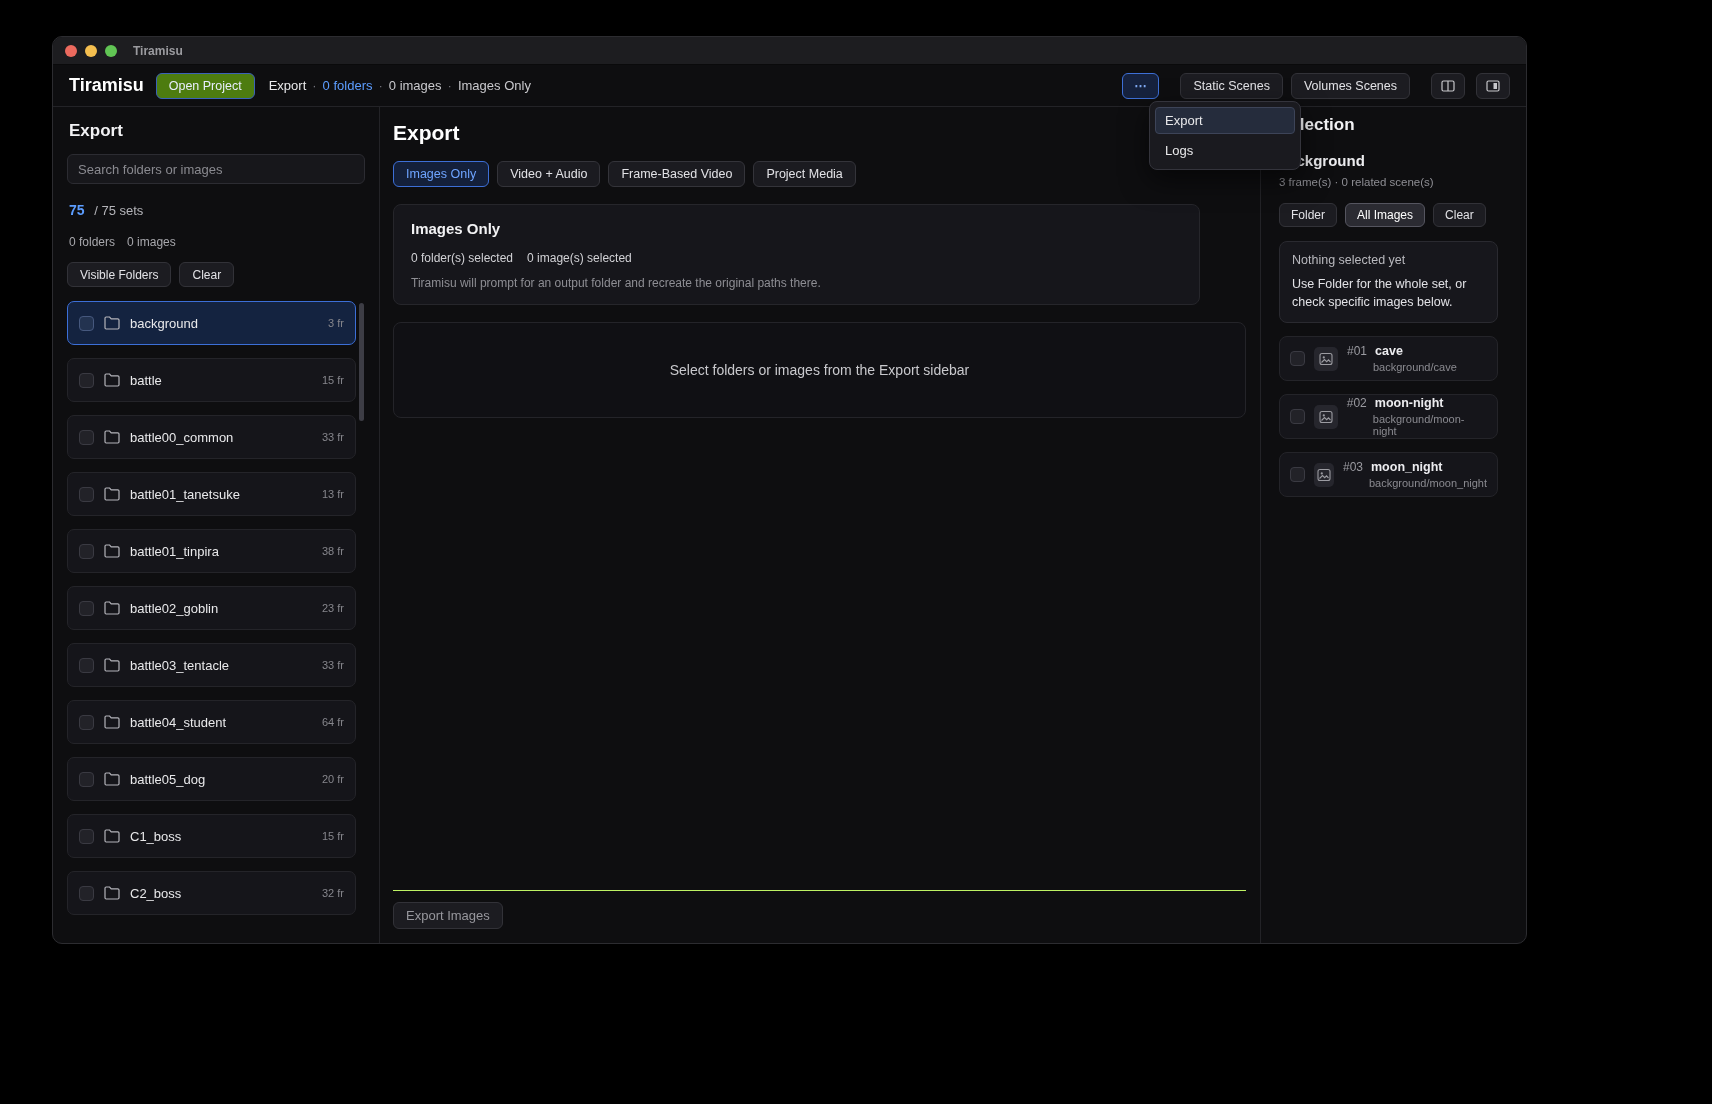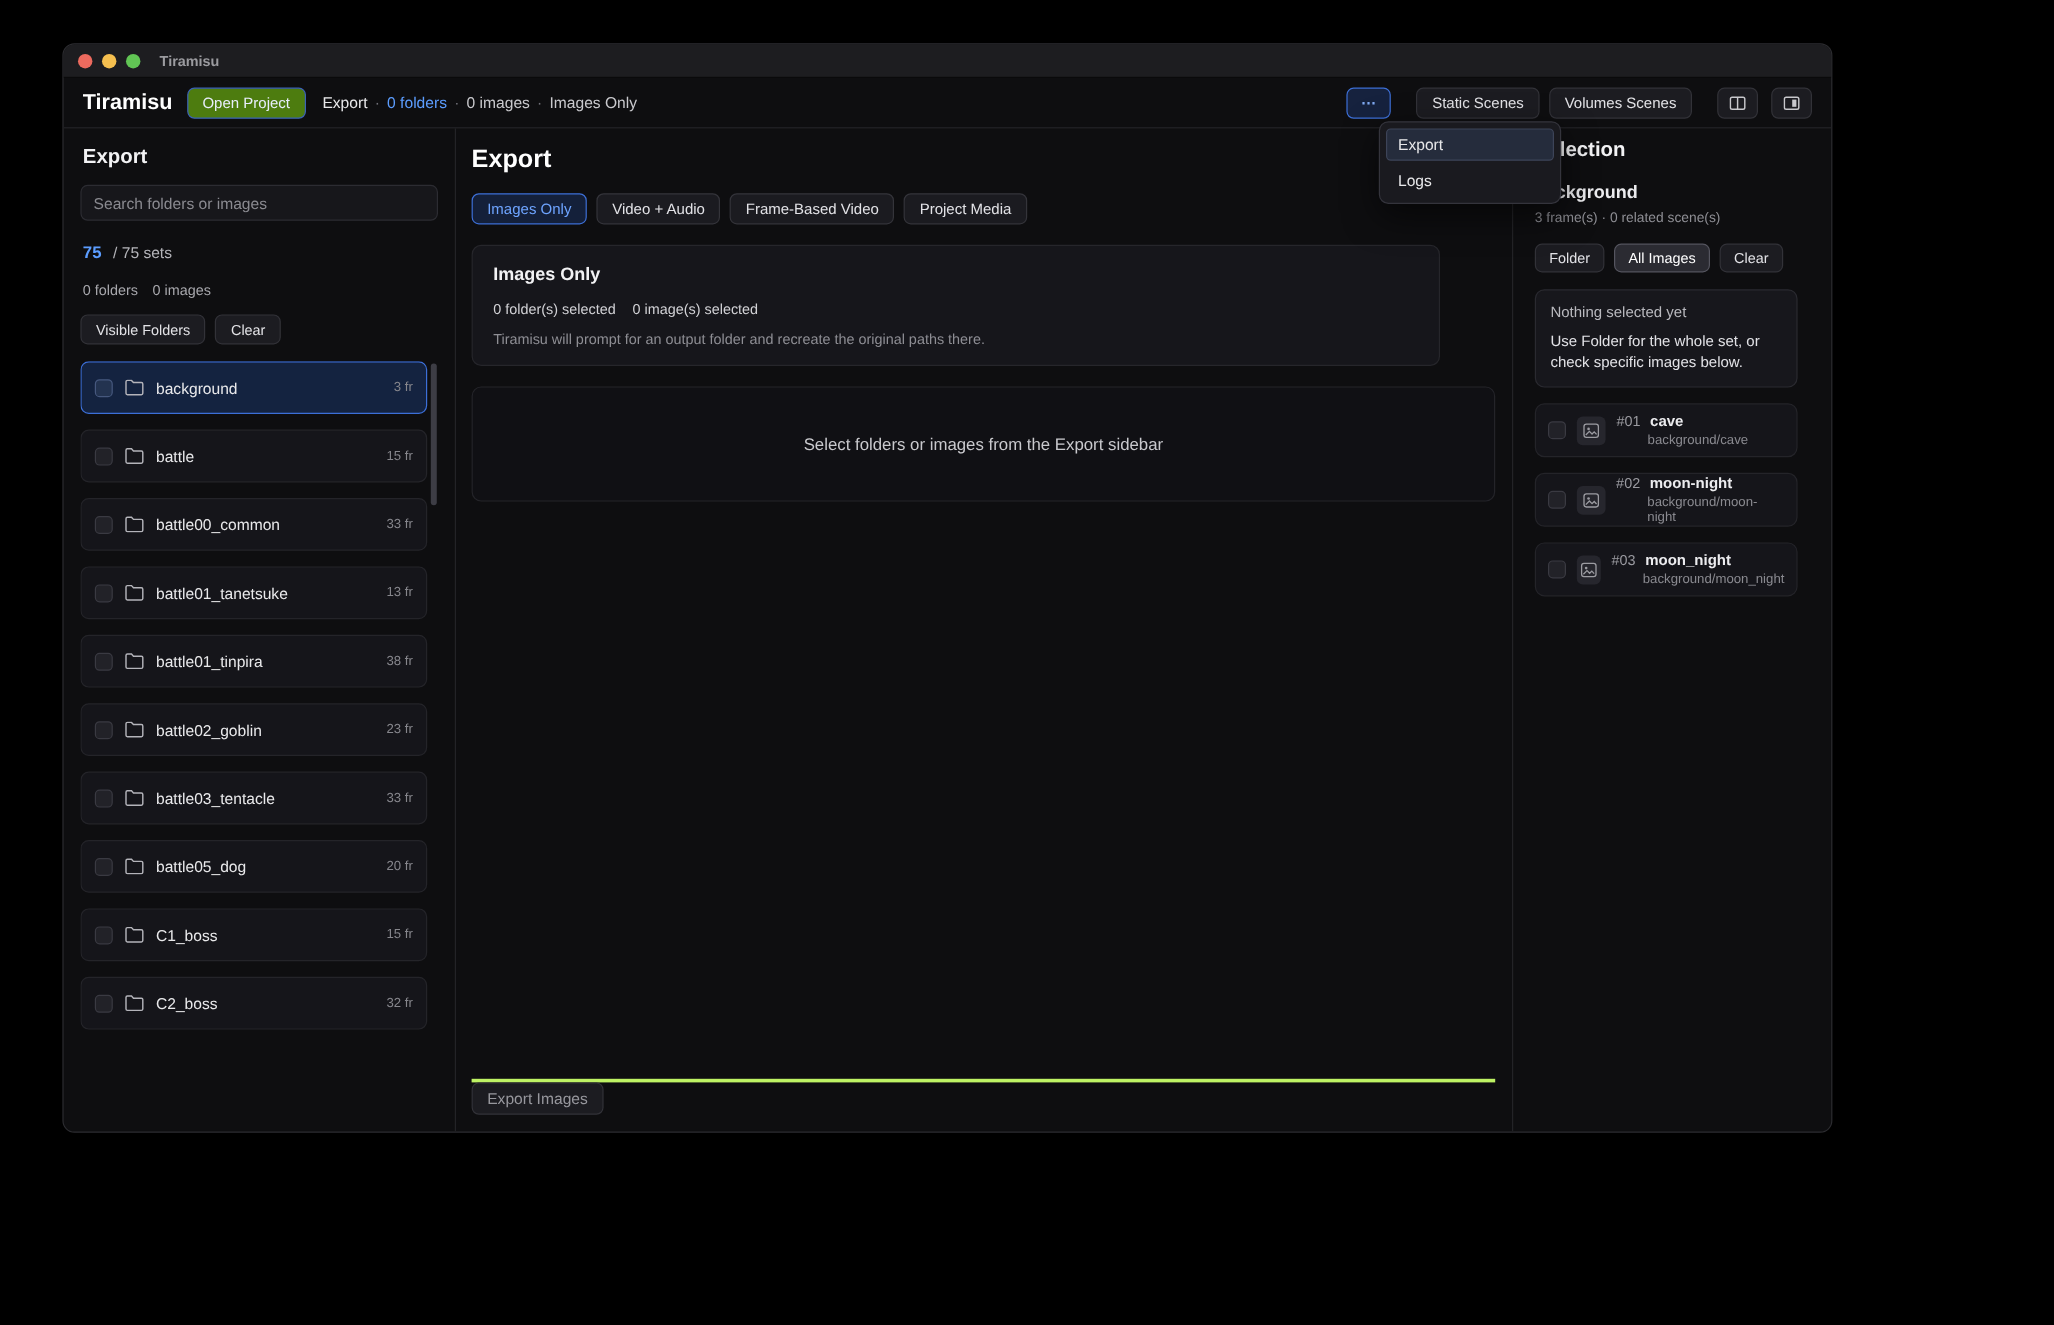--- a/index.html
+++ b/index.html
@@ -70,21 +70,21 @@
          background:#1b1b20; border:1px solid #34343a; color:#e2e2e6; }
   .tab.active { background:#14203a; border-color:#3d6fd6; color:#6ea4ff; }
   .info-panel { margin-top:17px; width:807px; max-width:100%; background:#16161b; border:1px solid #26262b; border-radius:8px; padding:15px 17px 14px; }
   .info-title { font-size:15px; font-weight:700; color:#f2f2f4; margin-bottom:10px; }
   .info-desc { font-size:13px; color:#c6c6cb; line-height:1.45; max-width:790px; }
   .info-counts { margin-top:14px; display:flex; gap:14px; font-size:12px; color:#d2d2d6; }
   .info-hint { margin-top:11px; font-size:12px; color:#8e8e94; }
   .empty-box { margin-top:17px; height:96px; background:#101014; border:1px solid #242429; border-radius:8px;
                display:flex; align-items:center; justify-content:center; }
   .empty-text { font-size:14px; color:#c9c9cd; }
-  .main-footer { margin-top:auto; border-top:3px solid #bef264; }
+  .main-footer { margin-top:auto; border-top:1px solid #bef264; padding-top:11px; }
   .export-btn { height:27px; font-size:13px; color:#97979d; }
 
   
   .selection { width:265px; flex:0 0 auto; padding:8px 28px 0 18px; display:flex; flex-direction:column; }
   .sel-title { font-size:17px; font-weight:700; color:#f2f2f4; }
   .sel-name { margin-top:17px; font-size:15px; font-weight:600; color:#ececef; }
   .sel-meta { margin-top:7px; font-size:11.5px; color:#8e8e94; }
   .sel-buttons { margin-top:15px; display:flex; gap:8px; }
   .sel-btn { height:24px; font-size:12px; padding:0 11px; }
   .sel-btn.active { background:#2b2b32; border-color:#55555f; color:#ffffff; }
@@ -249,20 +249,30 @@
           <span class="checkbox"></span>
           <span class="icon">
               <svg width="16" height="14" viewBox="0 0 16 14" fill="none" stroke="#b4b4ba" stroke-width="1.2">
                 <path d="M1 2.2C1 1.5 1.5 1 2.2 1h3.4l1.6 1.8h6.6c.7 0 1.2.5 1.2 1.2v7.8c0 .7-.5 1.2-1.2 1.2H2.2c-.7 0-1.2-.5-1.2-1.2V2.2z"></path>
               </svg>
             </span>
           <span class="folder-name">battle03_tentacle</span>
           <span class="folder-frames">33 fr</span>
         </div>
 
+        <div class="folder-row">
+          <span class="checkbox"></span>
+          <span class="icon">
+              <svg width="16" height="14" viewBox="0 0 16 14" fill="none" stroke="#b4b4ba" stroke-width="1.2">
+                <path d="M1 2.2C1 1.5 1.5 1 2.2 1h3.4l1.6 1.8h6.6c.7 0 1.2.5 1.2 1.2v7.8c0 .7-.5 1.2-1.2 1.2H2.2c-.7 0-1.2-.5-1.2-1.2V2.2z"></path>
+              </svg>
+            </span>
+          <span class="folder-name">battle04_student</span>
+          <span class="folder-frames">64 fr</span>
+        </div>
 
         <div class="folder-row">
           <span class="checkbox"></span>
           <span class="icon">
               <svg width="16" height="14" viewBox="0 0 16 14" fill="none" stroke="#b4b4ba" stroke-width="1.2">
                 <path d="M1 2.2C1 1.5 1.5 1 2.2 1h3.4l1.6 1.8h6.6c.7 0 1.2.5 1.2 1.2v7.8c0 .7-.5 1.2-1.2 1.2H2.2c-.7 0-1.2-.5-1.2-1.2V2.2z"></path>
               </svg>
             </span>
           <span class="folder-name">battle05_dog</span>
           <span class="folder-frames">20 fr</span>

